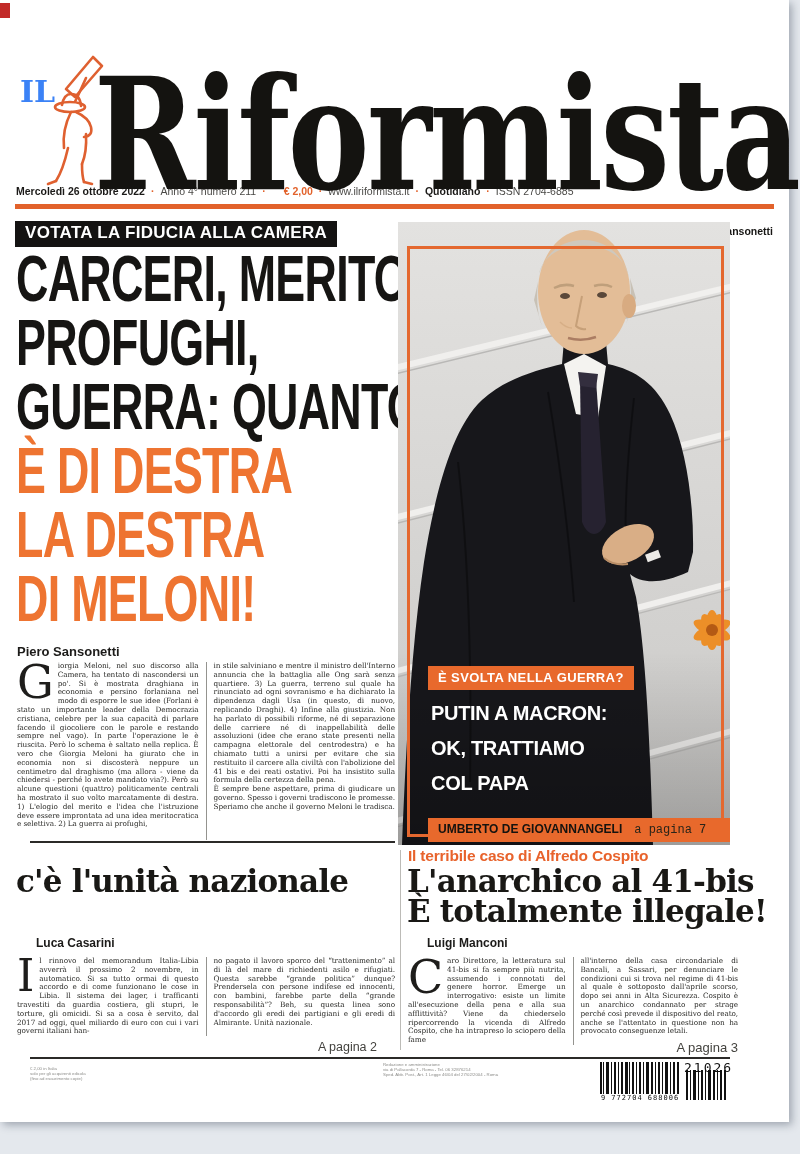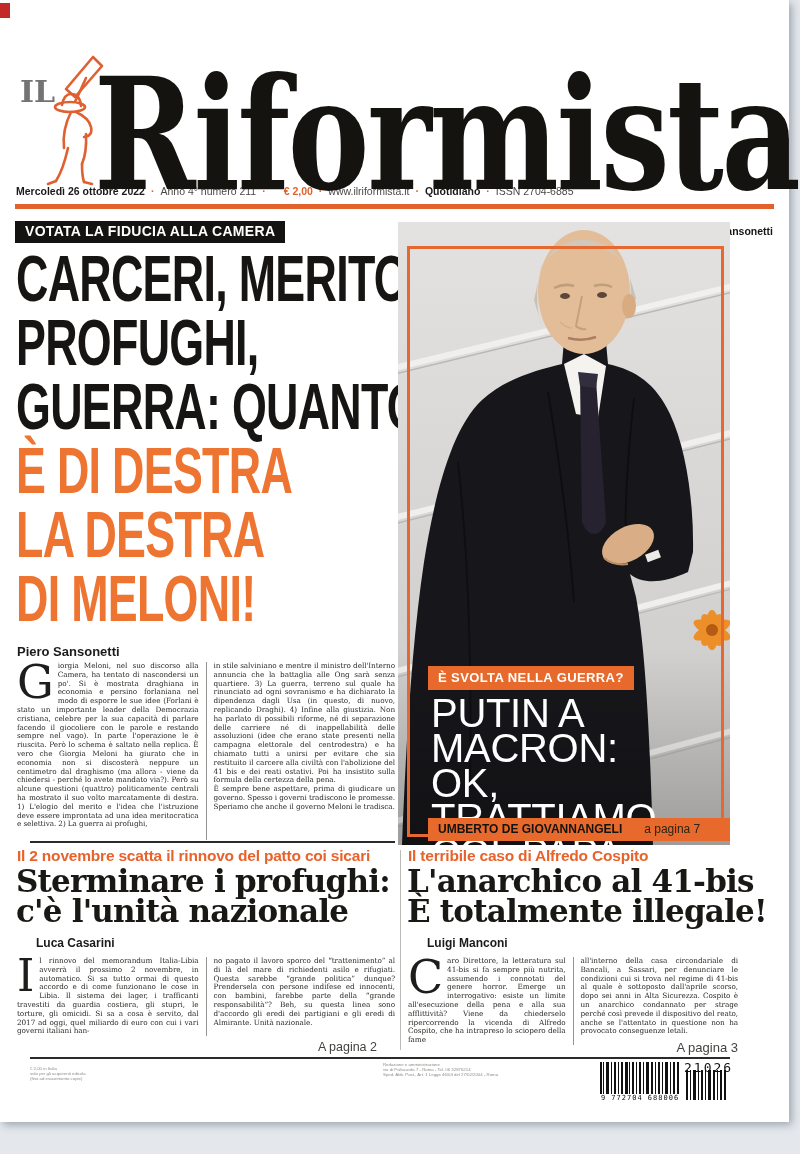--- a/index.html
+++ b/index.html
@@ -1,56 +1,56 @@
 <!DOCTYPE html>
 <html><head>
 <meta charset="utf-8">
 <style>
   html,body{margin:0;padding:0;background:#e8ebef;}
   .canvas{position:relative;width:800px;height:1154px;overflow:hidden;background:#e4e8ed;font-family:"Liberation Sans",sans-serif;}
   .page{position:absolute;left:0;top:0;width:789px;height:1122px;background:#ffffff;box-shadow:3px 3px 8px rgba(50,60,80,.38);}
   .corner-mark{position:absolute;left:0;top:3px;width:10px;height:15px;background:#c22a28;}
 
   
-  .masthead-il{position:absolute;left:20px;top:74px;font-family:"DejaVu Serif",serif;font-weight:700;font-size:30px;color:#737373;}
+  .masthead-il{position:absolute;left:20px;top:74px;font-family:"DejaVu Serif",serif;font-weight:700;font-size:30px;color:#3b82f6;}
   .masthead-logo{position:absolute;left:36px;top:54px;width:84px;height:132px;z-index:3;}
   .masthead-title{position:absolute;left:94px;top:57px;font-family:"DejaVu Serif",serif;font-weight:700;font-size:155px;line-height:1;letter-spacing:-3px;color:#141310;transform:scaleX(.79);transform-origin:left top;white-space:nowrap;z-index:2;}
   .dateline{position:absolute;left:16px;right:16px;top:185px;display:flex;justify-content:space-between;font-size:10.5px;color:#4a4946;letter-spacing:0;}
   .dl-left{display:flex;gap:6px;align-items:baseline;}
   .dl-sep{color:#e2622b;font-weight:700;}
   .dl-bold{font-weight:700;color:#1b1a18;}
   .dl-price{font-weight:700;color:#e2622b;padding-left:12px;}
   .dl-right{color:#3a3a38;margin-top:40px;}
   .dl-right b{color:#171614;}
   .mast-rule{position:absolute;left:15px;width:759px;top:204px;height:5px;background:#e2622b;}
 
   
-  .kicker-black{position:absolute;left:15px;top:221px;background:#141312;color:#fff;font-size:14px;font-weight:700;letter-spacing:.3px;padding:2px 10px 4px;white-space:nowrap;}
+  .kicker-black{position:absolute;left:15px;top:221px;background:#141312;color:#fff;font-size:17px;font-weight:700;letter-spacing:.3px;padding:2px 10px 4px;white-space:nowrap;}
   .lead-headline{position:absolute;left:16px;top:247px;width:560px;transform:scaleX(.70);transform-origin:left top;font-weight:700;font-size:64px;line-height:64px;letter-spacing:-1px;color:#161513;}
   .hl-line{white-space:nowrap;}
   .hl-orange{color:#ee7431;}
   .lead-byline{position:absolute;left:17px;top:644px;font-size:13px;font-weight:700;color:#1c1b19;}
   .cols{display:flex;font-family:"DejaVu Serif",serif;font-size:7.3px;line-height:8.8px;letter-spacing:-.1px;color:#2b2b28;text-align:justify;white-space:pre-line;}
   .cols .col{width:50%;padding-right:7px;}
   .cols .col + .col{border-left:1px solid #94938f;padding-left:7px;padding-right:0;}
   .lead-cols{position:absolute;left:17px;top:662px;width:378px;height:178px;overflow:hidden;}
   .dropcap{float:left;font-size:46px;line-height:38px;padding:1px 4px 0 0;color:#1e1d1b;white-space:normal;}
   .dropcap-i{font-size:44px;line-height:36px;padding-right:5px;}
   .rule-a{position:absolute;left:30px;top:841px;width:365px;height:2px;background:#2b2a28;}
   .rule-b{position:absolute;left:30px;top:1057px;width:700px;height:2px;background:#2b2a28;}
   .vdiv{position:absolute;left:400px;top:850px;width:1px;height:200px;background:#bcbbb7;}
 
   
   .photo-wrap{position:absolute;left:398px;top:222px;width:332px;height:623px;overflow:hidden;background:#0369a1;}
   .photo-img{position:absolute;left:0;top:0;width:332px;height:623px;display:block;}
   .photo-frame{position:absolute;left:9px;right:6px;top:24px;bottom:8px;border:3px solid #e4682f;}
   .photo-kick{position:absolute;left:30px;top:444px;background:#e8692c;color:#fff;font-weight:700;font-size:13px;letter-spacing:.4px;padding:4px 10px 5px;white-space:nowrap;}
-  .photo-head{position:absolute;left:33px;top:474px;color:#ffffff;font-weight:400;font-size:40px;line-height:35px;letter-spacing:-.3px;}
+  .photo-head{position:absolute;left:33px;top:474px;color:#ffffff;font-weight:700;font-size:20px;line-height:35px;letter-spacing:-.3px;}
   .photo-byline{position:absolute;left:30px;right:0;top:596px;background:#e8692c;color:#15130f;font-size:12px;font-weight:700;padding:4px 10px 5px;white-space:nowrap;}
-  .photo-byline .pg{font-weight:400;margin-left:22px;color:#2a2419;}
+  .photo-byline .pg{font-weight:400;margin-left:12px;color:#2a2419;font-family:Liberation Mono, monospace;}
 
   
   .kick-orange{position:absolute;color:#e8632c;font-weight:700;font-size:15.5px;letter-spacing:-.2px;white-space:nowrap;}
   .serif-head{position:absolute;font-family:"DejaVu Serif",serif;font-weight:700;font-size:31px;line-height:30px;letter-spacing:-.8px;color:#191815;}
   .sm-byline{position:absolute;font-size:12px;font-weight:700;color:#1c1b19;padding-left:19px;}
   .kickL{left:17px;top:847px;}
   .headL{left:16px;top:866px;}
   .bylineL{left:17px;top:936px;}
   .colsL{position:absolute;left:17px;top:957px;width:378px;}
   .prefL{position:absolute;left:17px;top:1040px;width:360px;text-align:right;font-size:12.5px;color:#44433f;}
@@ -210,23 +210,21 @@
       <div class="photo-head">
         <div>PUTIN A MACRON:</div>
         <div>OK, TRATTIAMO</div>
         <div>COL PAPA</div>
       </div>
       <div class="photo-byline">
         <span>UMBERTO DE GIOVANNANGELI</span><span class="pg">a pagina 7</span>
       </div>
     </div>
 
-    <div class="kick-orange kickL">Il 2 novembre scatta il rinnovo del patto coi sicari</div>
     <div class="serif-head headL">
-      <div>Sterminare i profughi:</div>
       <div>c'è l'unità nazionale</div>
     </div>
     <div class="sm-byline bylineL">Luca Casarini</div>
     <div class="cols colsL">
       <p class="col" style="margin:0"><span class="dropcap dropcap-i">I</span><span>l rinnovo del memorandum Italia-Libia avverrà il prossimo 2 novembre, in automatico. Si sa tutto ormai di questo accordo e di come funzionano le cose in Libia. Il sistema dei lager, i trafficanti travestiti da guardia costiera, gli stupri, le torture, gli omicidi. Si sa a cosa è servito, dal 2017 ad oggi, quel miliardo di euro con cui i vari governi italiani han-</span></p>
       <p class="col" style="margin:0"><span>no pagato il lavoro sporco del “trattenimento” al di là del mare di richiedenti asilo e rifugiati. Questa sarebbe “grande politica” dunque? Prendersela con persone indifese ed innocenti, con bambini, farebbe parte della “grande responsabilità”? Beh, su questa linea sono d'accordo gli eredi dei partigiani e gli eredi di Almirante. Unità nazionale.</span></p>
     </div>
     <div class="prefL">A pagina 2</div>
 
     <div class="vdiv"></div>

